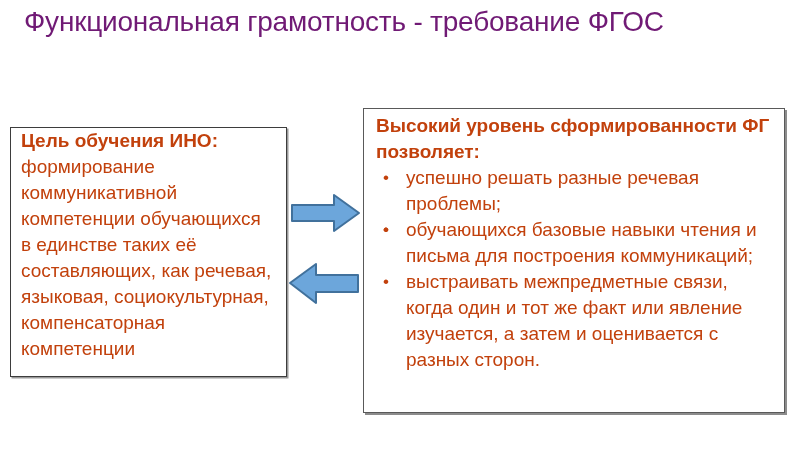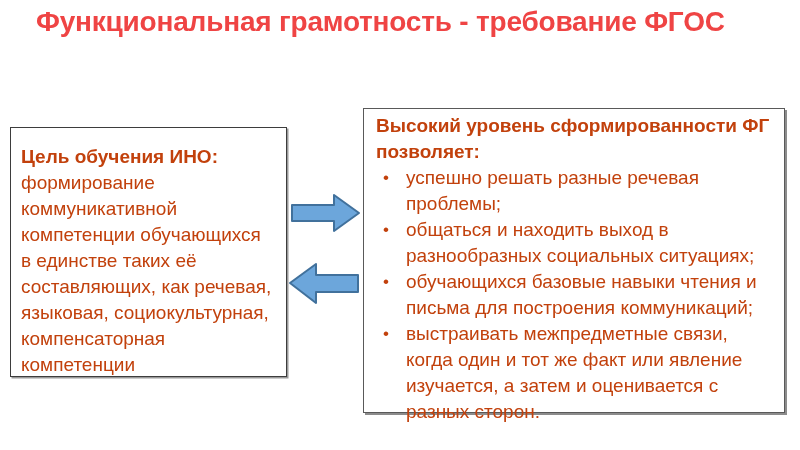--- a/index.html
+++ b/index.html
@@ -5,42 +5,42 @@
   html,body{margin:0;padding:0;background:#ffffff;}
   .slide{
     position:relative;
     width:800px;height:450px;
     background:#ffffff;
     font-family:"Liberation Sans", sans-serif;
     overflow:hidden;
   }
   .slide-title{
     position:absolute;
-    left:36px;top:6px;
+    left:24px;top:6px;
     width:760px;
     font-size:28px;
-    font-weight:bold;
-    color:#ef4444;
+    font-weight:normal;
+    color:#701a75;
     letter-spacing:-0.2px;
     white-space:nowrap;
   }
   .box{
     position:absolute;
     background:#ffffff;
     color:#c2410c;
     font-size:19px;
     line-height:26px;
     box-sizing:border-box;
   }
   .goal-box{
     left:10px;top:127px;
     width:277px;height:250px;
     border:1.5px solid #3d3d3d;
     box-shadow:1.5px 1.5px 0 #9a9a9a;
-    padding:16px 10px;
+    padding:0 10px;
   }
   .benefits-box{
     left:363px;top:108px;
     width:422px;height:305px;
     border:1.5px solid #595959;
     box-shadow:2px 2px 0 #8c8c8c;
     padding:4px 12px;
   }
   .box-heading{font-weight:bold;}
   .bullet-list{
@@ -82,21 +82,20 @@
 
   <div class="box benefits-box">
     <div class="box-heading">Высокий уровень сформированности ФГ позволяет:</div>
     <ul class="bullet-list">
       <li>
         <span class="bullet-marker">•</span>
         <span>успешно решать разные речевая проблемы;</span>
       </li>
       <li>
         <span class="bullet-marker">•</span>
-        <span>общаться и находить выход в разнообразных социальных ситуациях;</span>
       </li>
       <li>
         <span class="bullet-marker">•</span>
         <span>обучающихся базовые навыки чтения и письма для построения коммуникаций;</span>
       </li>
       <li>
         <span class="bullet-marker">•</span>
         <span>выстраивать межпредметные связи, когда один и тот же факт или явление изучается, а затем и оценивается с разных сторон.</span>
       </li>
     </ul>

